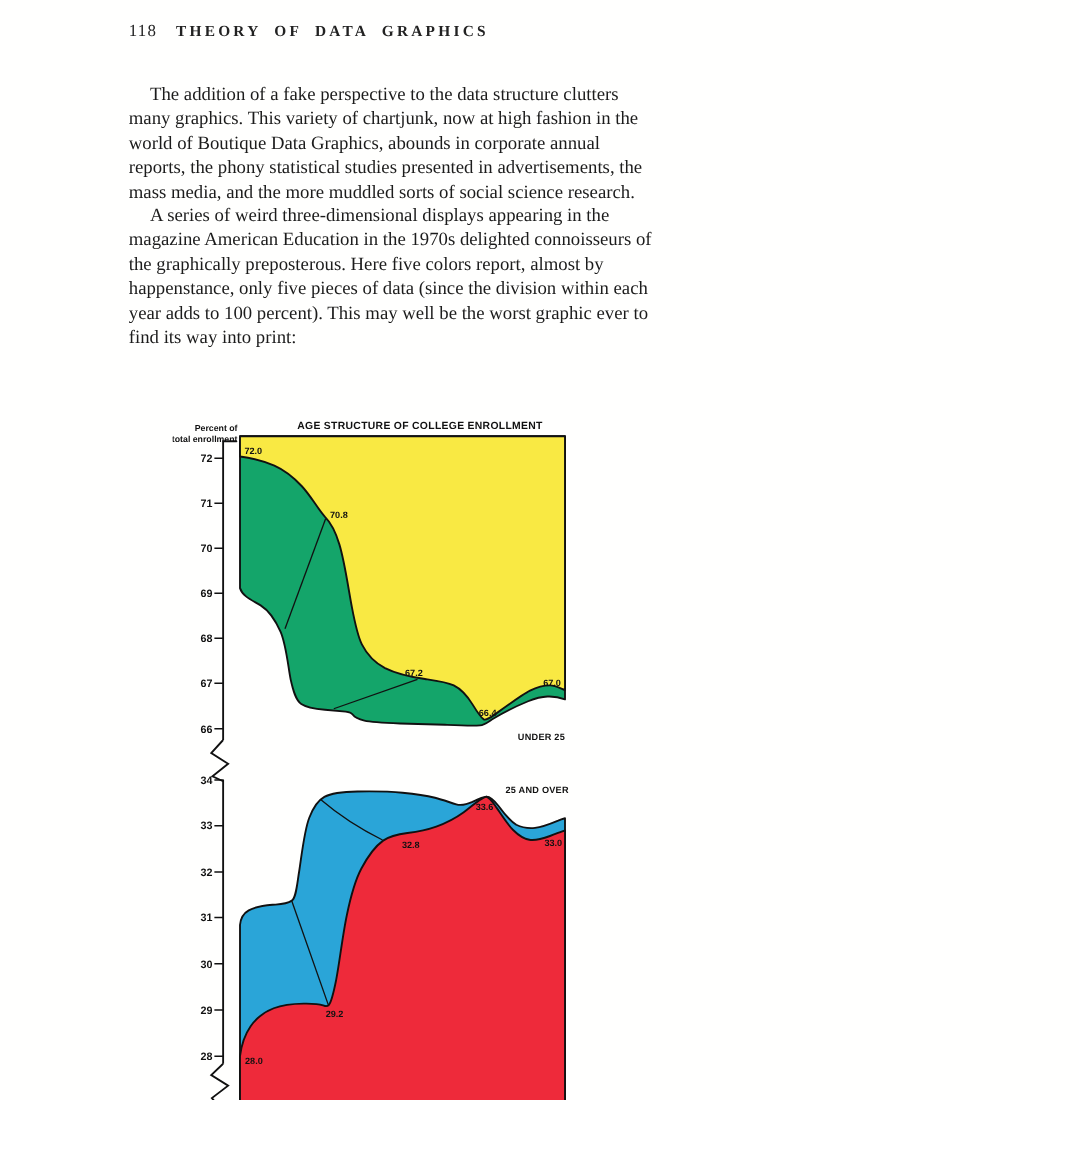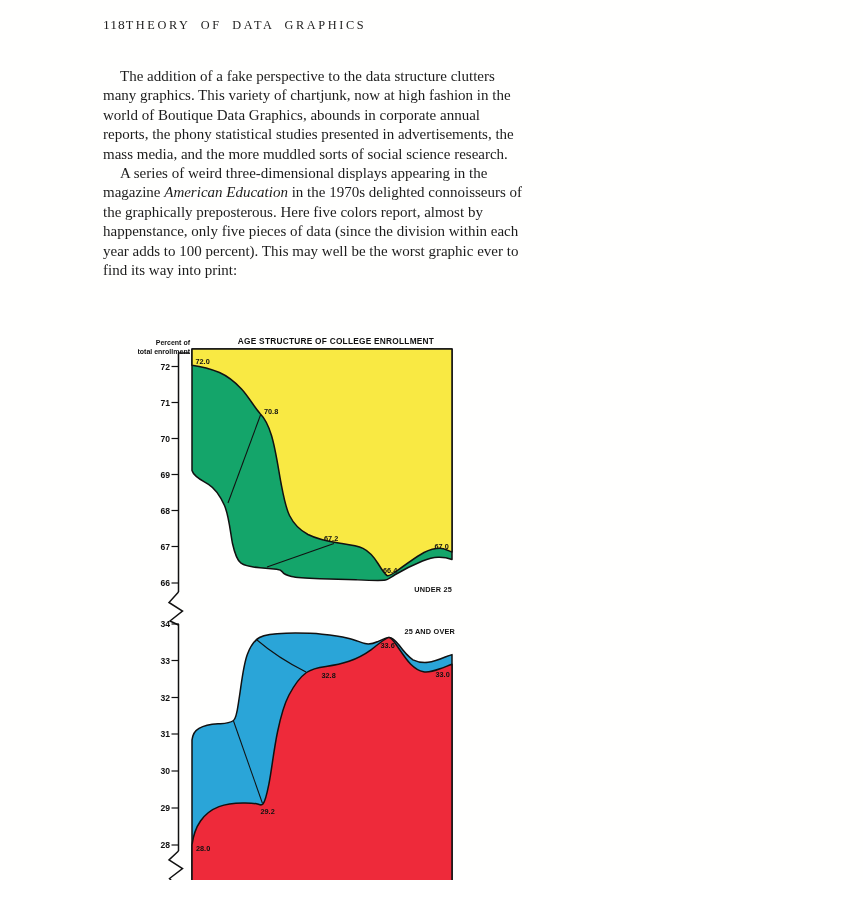--- a/index.html
+++ b/index.html
@@ -3,25 +3,25 @@
 <meta charset="utf-8">
 <style>
   html,body{margin:0;padding:0;background:#ffffff;}
   .page{
     position:relative;width:863px;height:880px;background:#fffffe;overflow:hidden;
     font-family:"Liberation Serif",serif;color:#1c1c1c;
   }
   
   .running-head{position:absolute;top:17px;left:103px;display:flex;align-items:baseline;}
   .folio{font-size:13.5px;letter-spacing:1px;color:#222;}
-  .head-title{font-size:12.3px;letter-spacing:2.6px;word-spacing:5px;color:#222;}
+  .head-title{margin-left:15px;font-size:12.3px;letter-spacing:2.6px;word-spacing:5px;color:#222;font-weight:bold;}
   
   .text-block{position:absolute;top:67px;left:103px;width:426px;}
   .text-block p{margin:0;font-size:15px;line-height:19.4px;text-indent:17px;text-align:left;}
-  .text-block .ital{font-style:italic;}
+  .text-block .ital{}
   
   .figure{position:absolute;left:138px;top:330px;width:327px;height:585px;}
   svg text{font-family:"Liberation Sans",sans-serif;font-weight:bold;fill:#111;}
   .title-t{font-size:8.3px;letter-spacing:.25px;text-anchor:middle;}
   .axlab{font-size:7px;text-anchor:end;}
   .ytick-t{font-size:8.6px;text-anchor:end;}
   .xtick-t{font-size:8.2px;text-anchor:middle;}
   .lbl{font-size:7.3px;}
   .series-t{font-size:7.3px;text-anchor:end;letter-spacing:.2px;}
   .ax{fill:none;stroke:#111;stroke-width:1.5;}

